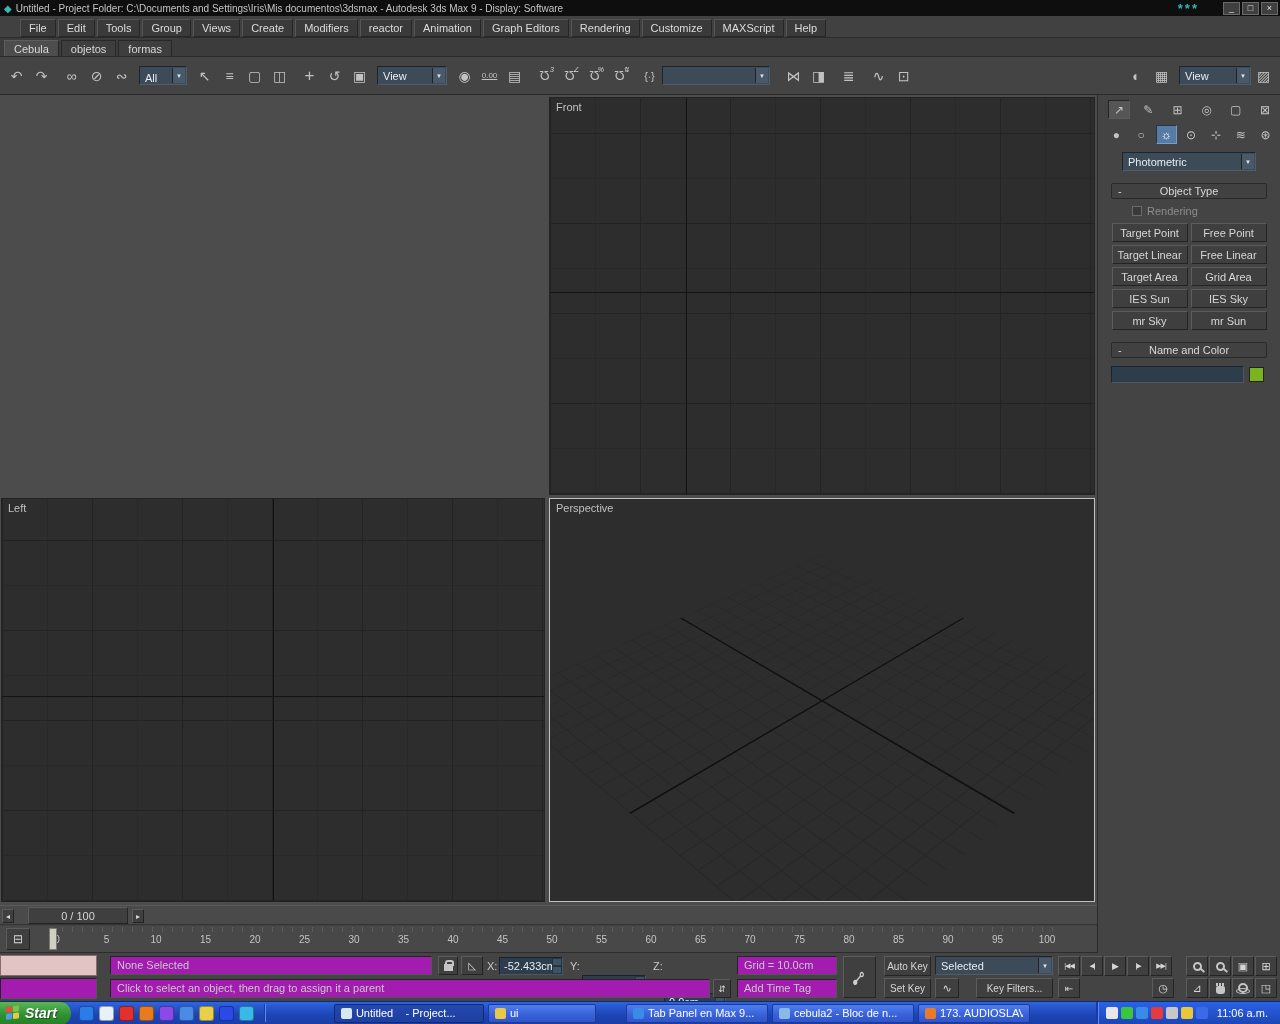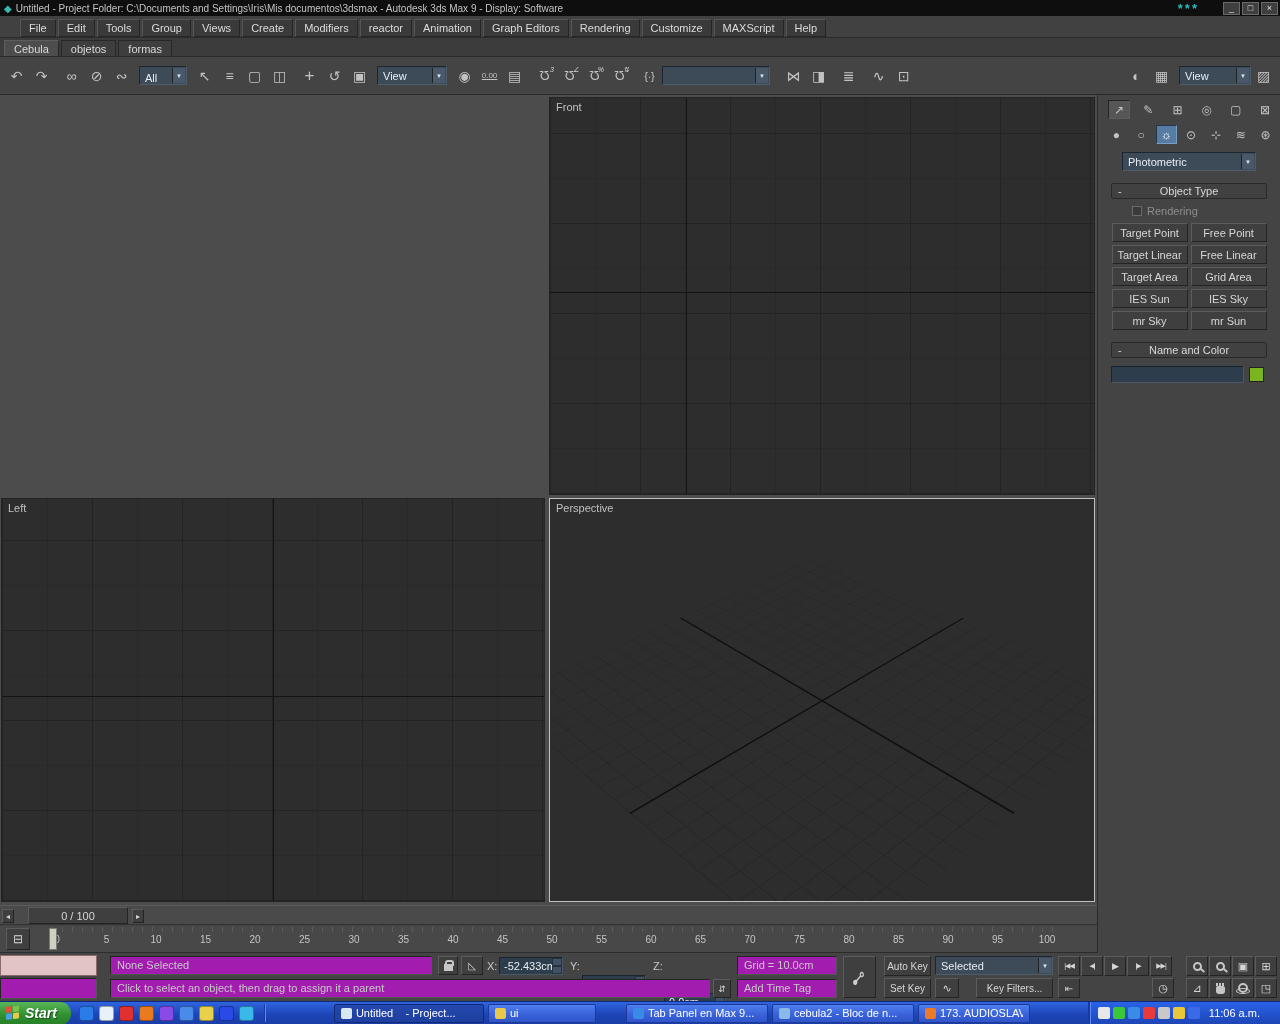--- a/index.html
+++ b/index.html
@@ -118,21 +118,21 @@
   .flag { width:14px; height:14px; display:grid; grid-template-columns:6px 6px; grid-template-rows:6px 6px; gap:1px; transform:skewY(-6deg); }
   .flag i { border-radius:1px; }
   .ql { display:flex; align-items:center; gap:5px; margin-left:8px; }
   .qli { width:15px; height:15px; border-radius:3px; display:inline-block; border:1px solid rgba(0,0,0,.35); }
   .tb-div { width:2px; height:18px; background:#1a3aa0; border-right:1px solid #5a8af8; margin:0 6px 0 10px; }
   .tasks { display:flex; align-items:center; gap:4px; margin-left:62px; }
   .tbtn { height:19px; border-radius:2px; background:linear-gradient(#4e7ef0,#3860d8 60%,#2f55c8); border:1px solid #1e3a94; color:#fff; font-size:11px; display:flex; align-items:center; gap:4px; padding:0 6px; overflow:hidden; white-space:pre; }
   .tbtn.pressed { background:linear-gradient(#2448b0,#1e3f9e); border-color:#122a74; }
   .tbtn .ticon { width:11px; height:11px; border-radius:2px; flex:none; }
   .tbtn .tlabel { overflow:hidden; }
-  .tray { margin-left:auto; height:23px; display:flex; align-items:center; gap:3px; padding:0 20px 0 8px; background:linear-gradient(#2a62e8,#1c44b4); border-left:2px solid #1a3aa0; box-shadow:inset 1px 0 #5a8af8; }
+  .tray { margin-left:auto; height:23px; display:flex; align-items:center; gap:3px; padding:0 12px 0 8px; background:linear-gradient(#2a62e8,#1c44b4); border-left:2px solid #1a3aa0; box-shadow:inset 1px 0 #5a8af8; }
   .tri { width:12px; height:12px; border-radius:2px; display:inline-block; }
   .clock { color:#fff; font-size:11px; margin-left:6px; white-space:nowrap; }
 </style>
 </head>
 <body>
 
 <div class="titlebar">
   <span class="appicon">◆</span>
   <span class="title-text">Untitled    - Project Folder: C:\Documents and Settings\Iris\Mis documentos\3dsmax   - Autodesk 3ds Max 9   - Display: Software</span>
   <span class="tb-spacer"></span>

